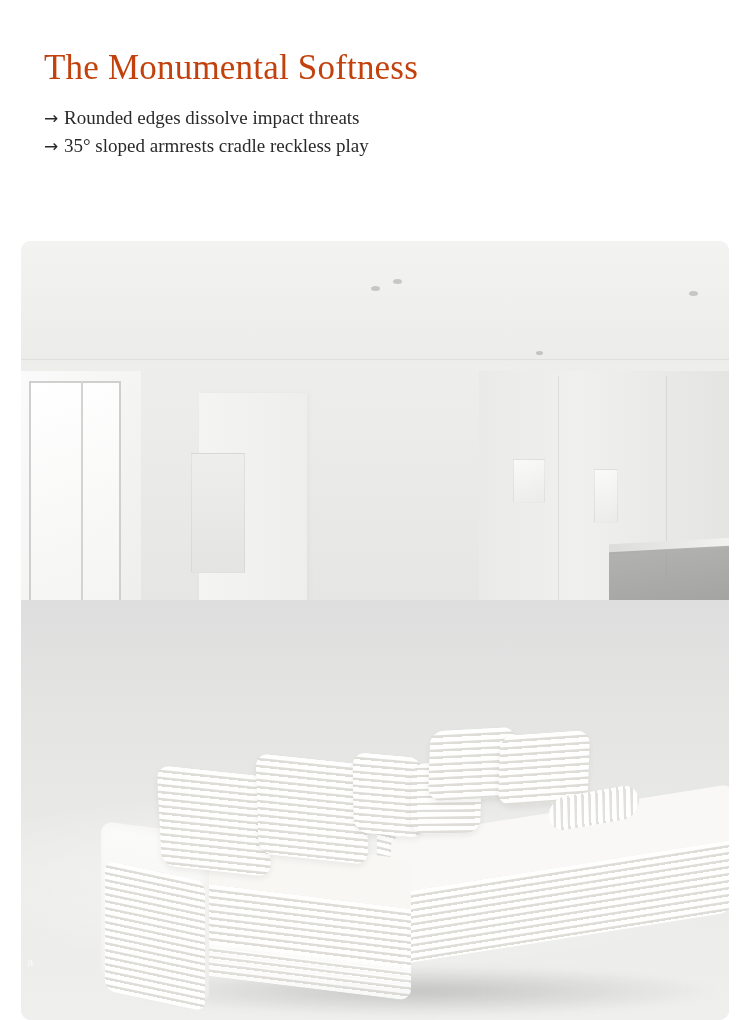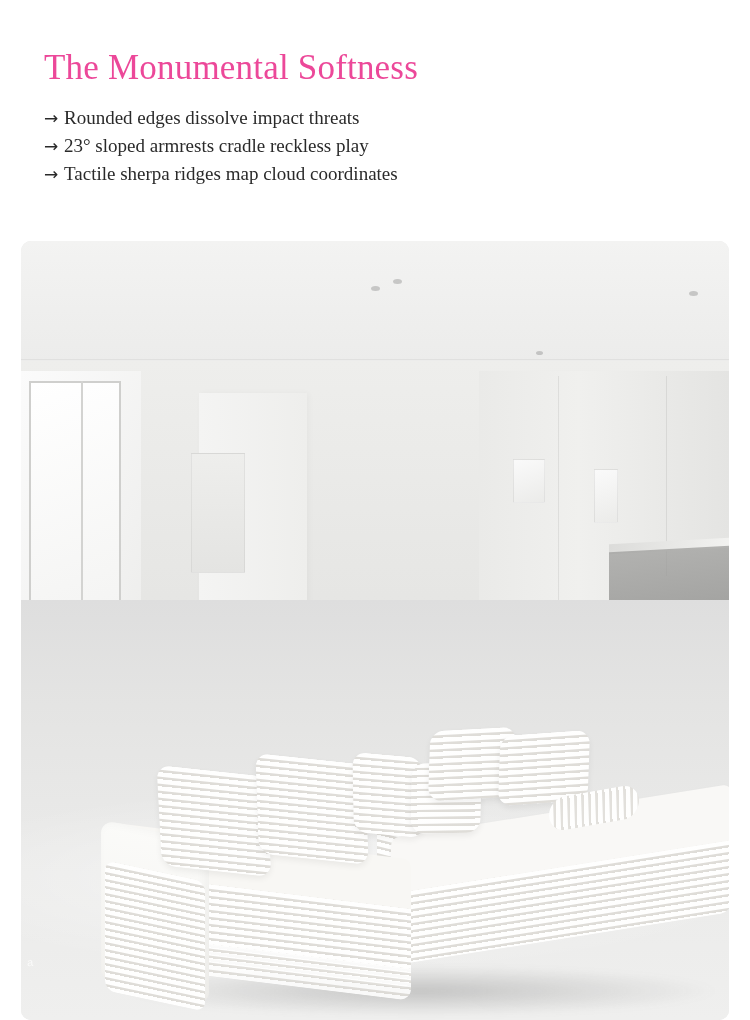--- a/index.html
+++ b/index.html
@@ -16,21 +16,21 @@
     width: 750px;
     height: 1020px;
     background: #ffffff;
     overflow: hidden;
   }
   .headline {
     font-family: "Liberation Serif", serif;
     font-size: 35px;
     font-weight: 400;
     letter-spacing: 0.2px;
-    color: #ec4899;
+    color: #c2410c;
     margin: 0;
     padding: 48px 0 0 44px;
     line-height: 1.15;
   }
   .bullets {
     margin: 0;
     padding: 16px 12px 0 44px;
     list-style: none;
   }
   .bullets li {
@@ -243,24 +243,21 @@
 
 <div class="page">
 
   <h1 class="headline">The Monumental Softness</h1>
 
   <ul class="bullets">
     <li>
       <span class="arrow">→</span><span>Rounded edges dissolve impact threats</span>
     </li>
     <li>
-      <span class="arrow">→</span><span>23° sloped armrests cradle reckless play</span>
-    </li>
-    <li>
-      <span class="arrow">→</span><span>Tactile sherpa ridges map cloud coordinates</span>
+      <span class="arrow">→</span><span>35° sloped armrests cradle reckless play</span>
     </li>
   </ul>
 
   <div class="photo">
     <div class="scene">
 
       <div class="ceiling"></div>
       <div class="ceiling-seam"></div>
       <div class="spot" style="left:350px; top:45px;"></div>
       <div class="spot" style="left:372px; top:38px;"></div>

